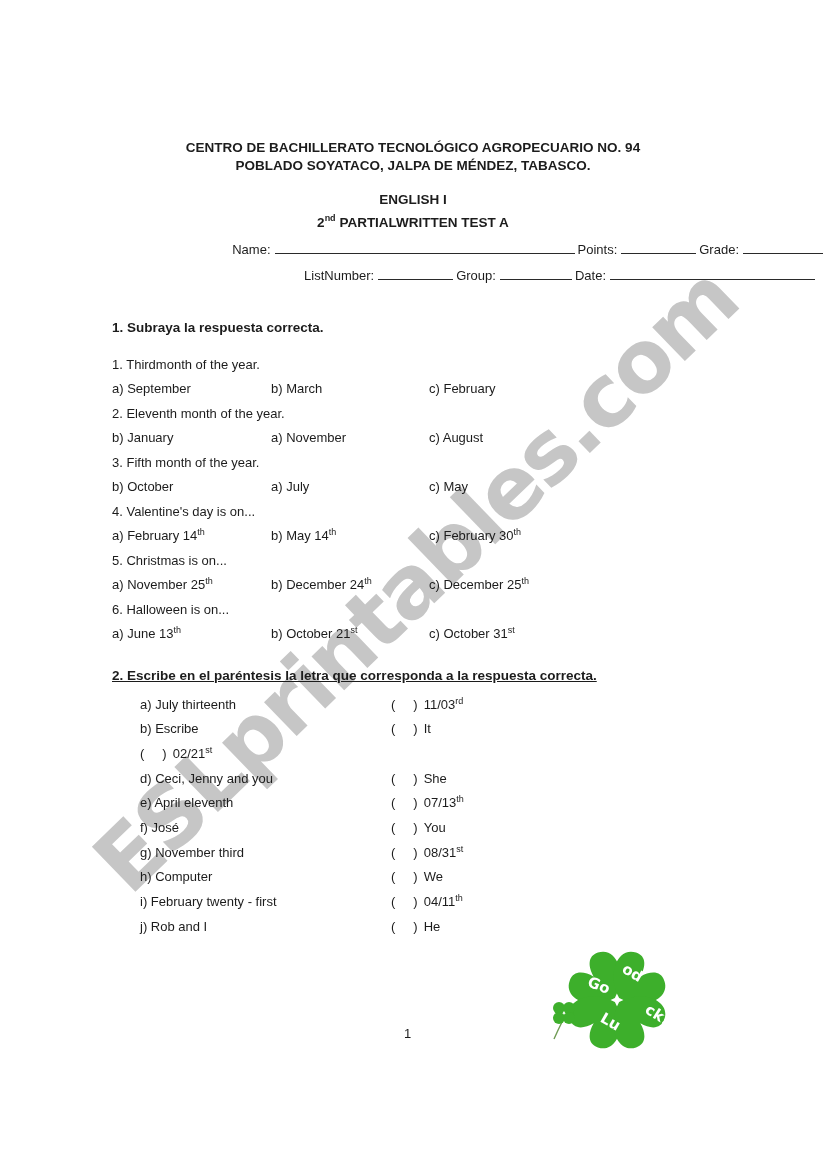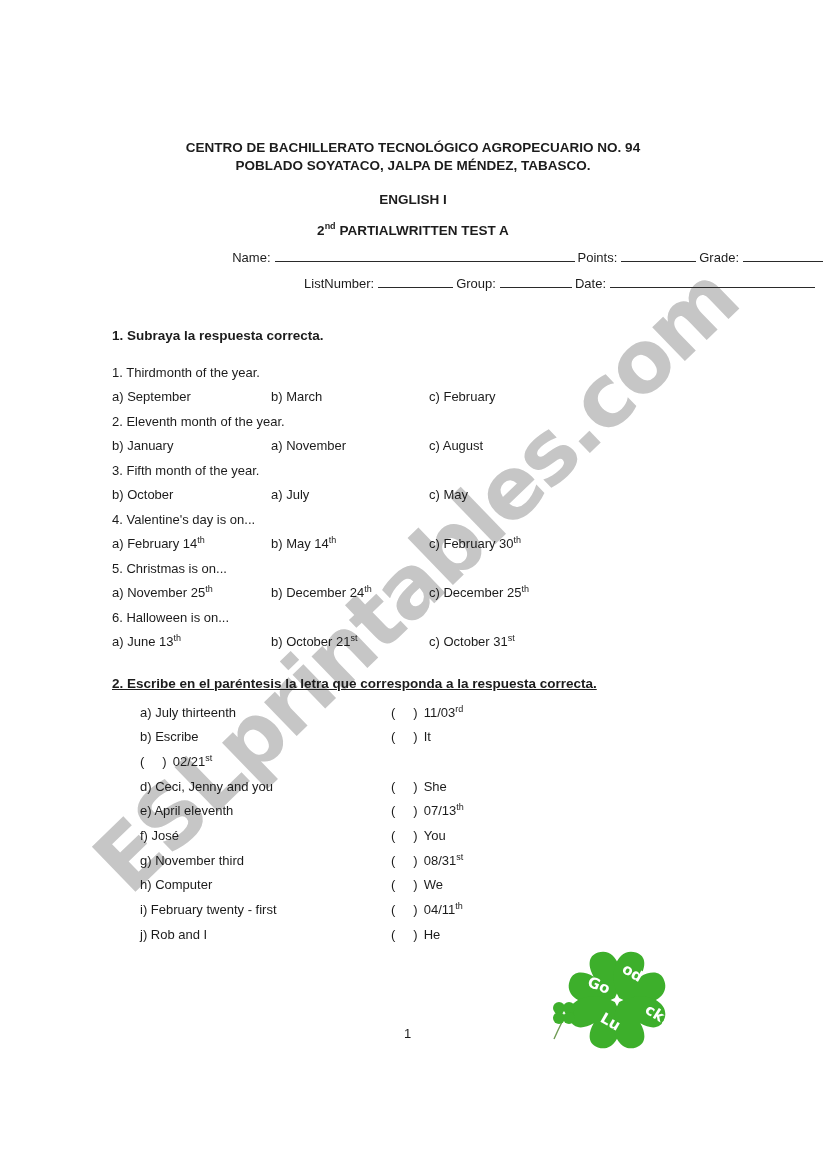--- a/index.html
+++ b/index.html
@@ -14,21 +14,21 @@
     text-align:center; white-space:nowrap;
     font-family:"DejaVu Sans", sans-serif; font-weight:bold;
     font-size:86px; letter-spacing:-3px; color:#c6c6c6;
     transform:rotate(-44deg);
   }
   .content { position:relative; z-index:1; }
   
   .header { text-align:center; padding-top:139px; }
   .school-line { font-weight:bold; font-size:13.5px; line-height:18px; }
   .course-title { font-weight:bold; font-size:13.5px; line-height:18px; margin-top:16px; }
-  .test-title { font-weight:bold; font-size:13.5px; line-height:18px; margin-top:8px; }
+  .test-title { font-weight:bold; font-size:13.5px; line-height:18px; }
   .test-title sup { font-size:9px; }
   
   .fields-row { line-height:18px; text-align:right; }
   .fields-row1 { margin:8px 0 0 112px; }
   .fields-row2 { margin:7px 8px 0 200px; }
   .blank {
     display:inline-block; border-bottom:1px solid #2a2a2a; height:13px;
     margin-left:4px; margin-right:3px; vertical-align:baseline;
   }
   .b-name  { width:300px; }

